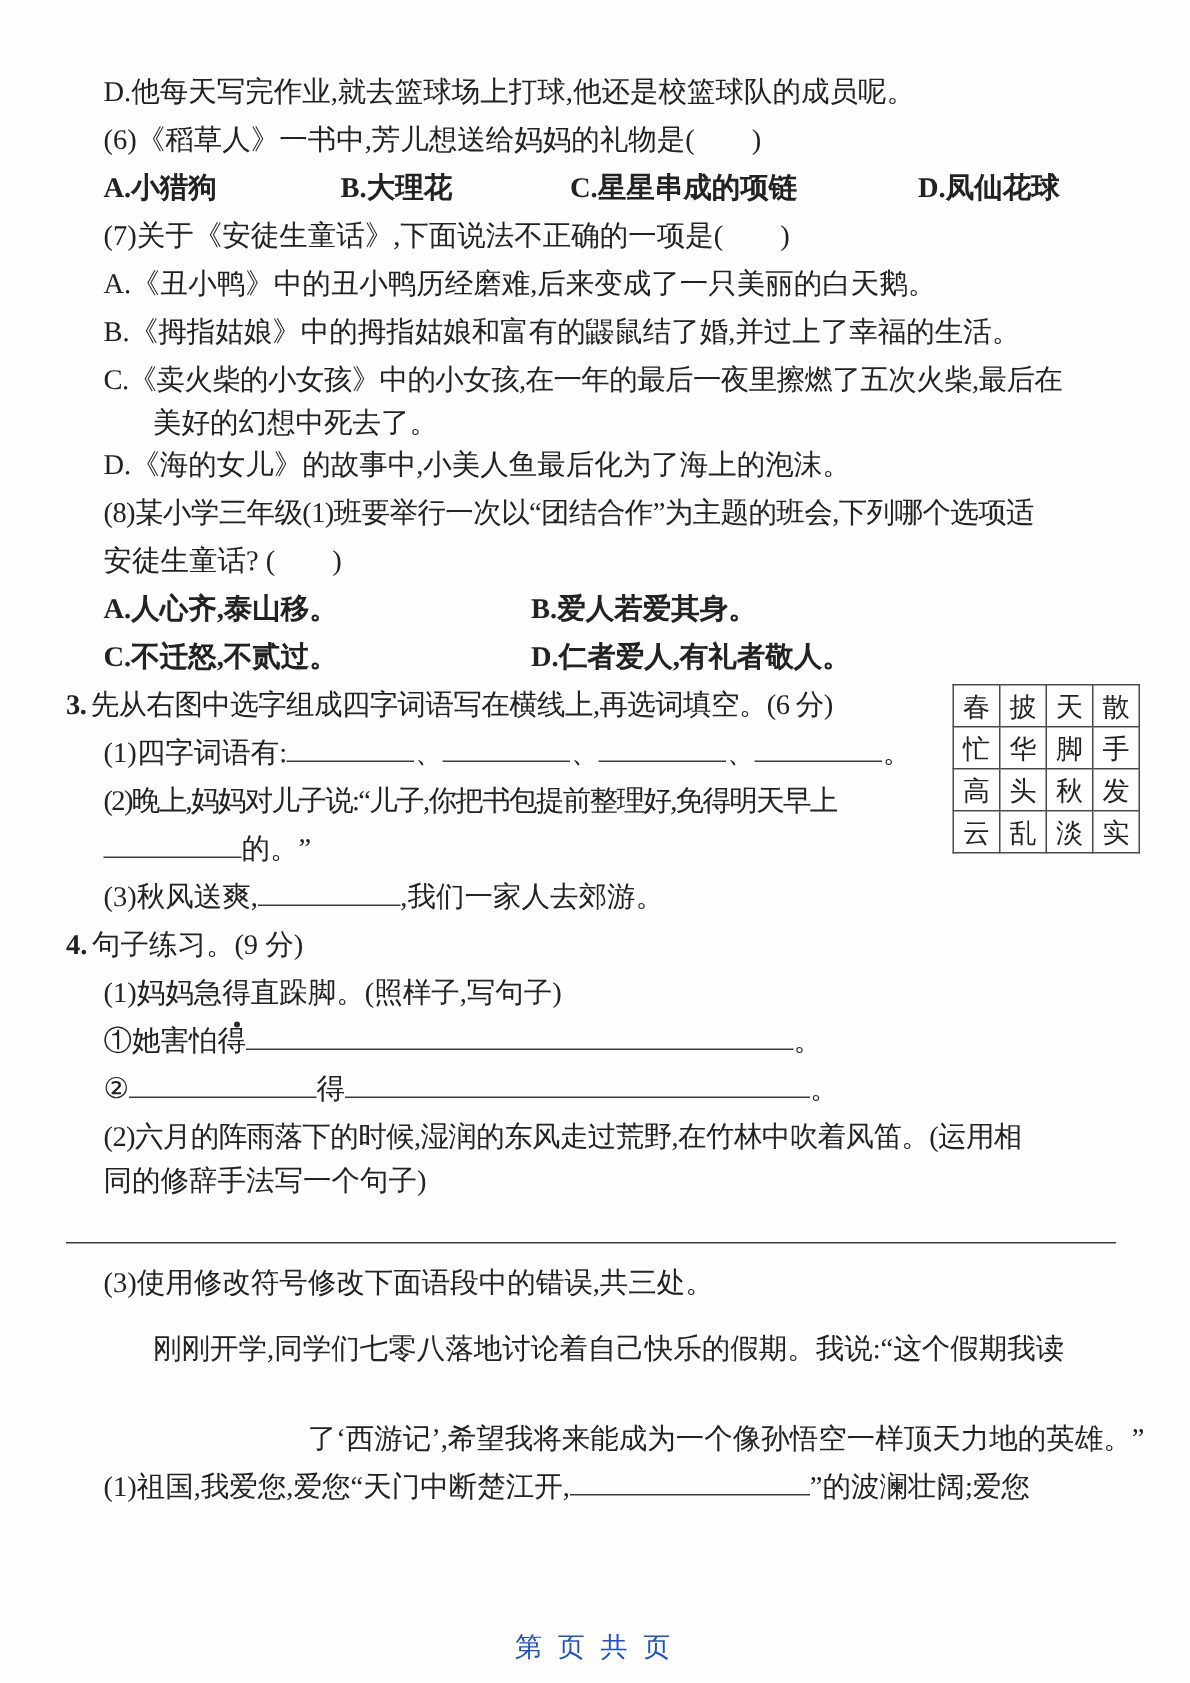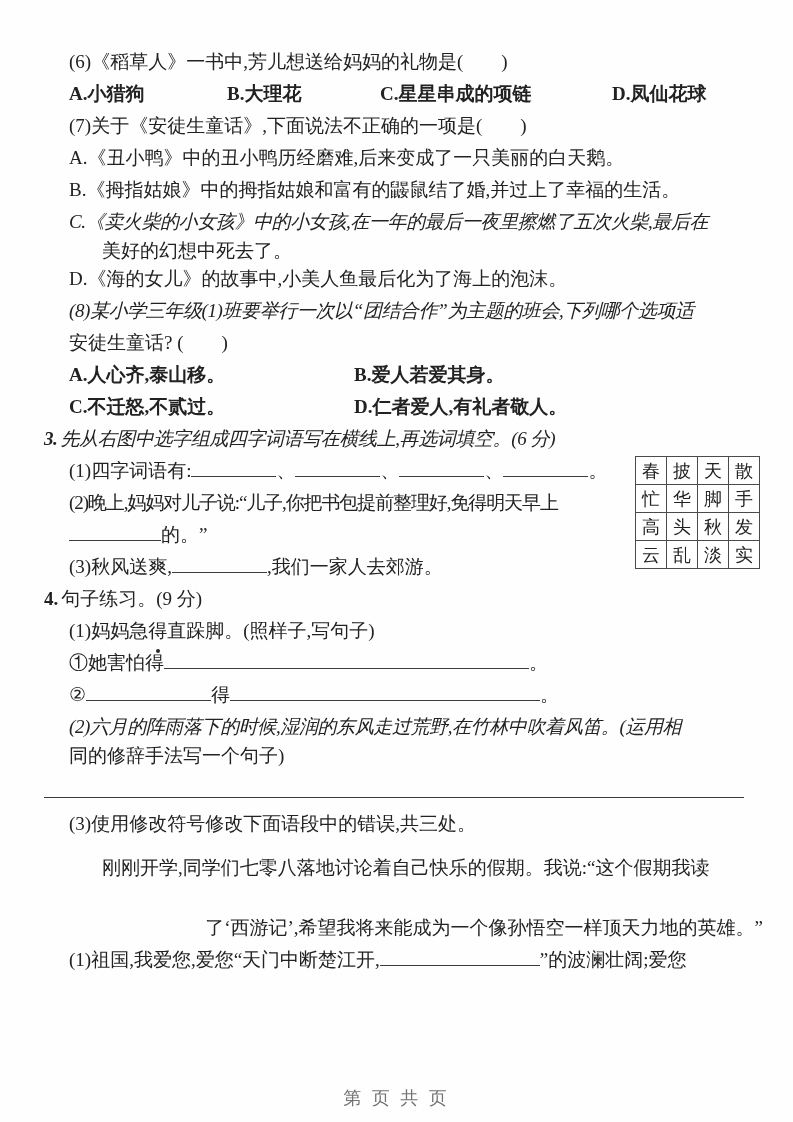--- a/index.html
+++ b/index.html
@@ -14,21 +14,21 @@
     font-size: 19px;
     overflow: hidden;
   }
   .content { padding: 46px 30px 0 44px; }
   .line { line-height: 32px; min-height: 32px; white-space: nowrap; }
   .cont { line-height: 25px; min-height: 25px; }
   .l1 { padding-left: 25px; }
   .l2 { padding-left: 58px; }
   .num { font-weight: 700; margin-right: 3px; }
   .tight { letter-spacing: -1.1px; }
-  .tight2 { letter-spacing: -0.4px; font-style: italic; }
+  .tight2 { letter-spacing: -0.4px; }
   .blank {
     display: inline-block;
     height: 15px;
     border-bottom: 1px solid #3c3c3c;
     vertical-align: baseline;
   }
   .opt-row { display: flex; font-weight: bold; }
   .opt-row > span { flex: none; }
   .emph { position: relative; display: inline-block; }
   .emph::after {
@@ -58,32 +58,33 @@
     font-size: 18px;
     padding: 0;
   }
   .footer {
     position: absolute;
     left: 0; right: 0;
     bottom: 12px;
     text-align: center;
     font-size: 18px;
     letter-spacing: 3px;
-    color: #737373;
+    color: #1d4ed8;
   }
   .mt8  { margin-top: 8px; }
   .mt16 { margin-top: 28px; text-align: right; }
   .mt24 { margin-top: 12px; }
 </style>
 </head>
 <body>
 
 <div class="page">
   <div class="content">
 
+    <div class="line l1">D.他每天写完作业,就去篮球场上打球,他还是校篮球队的成员呢。</div>
 
     <div class="line l1">(6)《稻草人》一书中,芳儿想送给妈妈的礼物是(　　)</div>
 
     <div class="line l1 opt-row">
       <span style="width:158px">A.小猎狗</span>
       <span style="width:153px">B.大理花</span>
       <span style="width:232px">C.星星串成的项链</span>
       <span>D.凤仙花球</span>
     </div>
 

